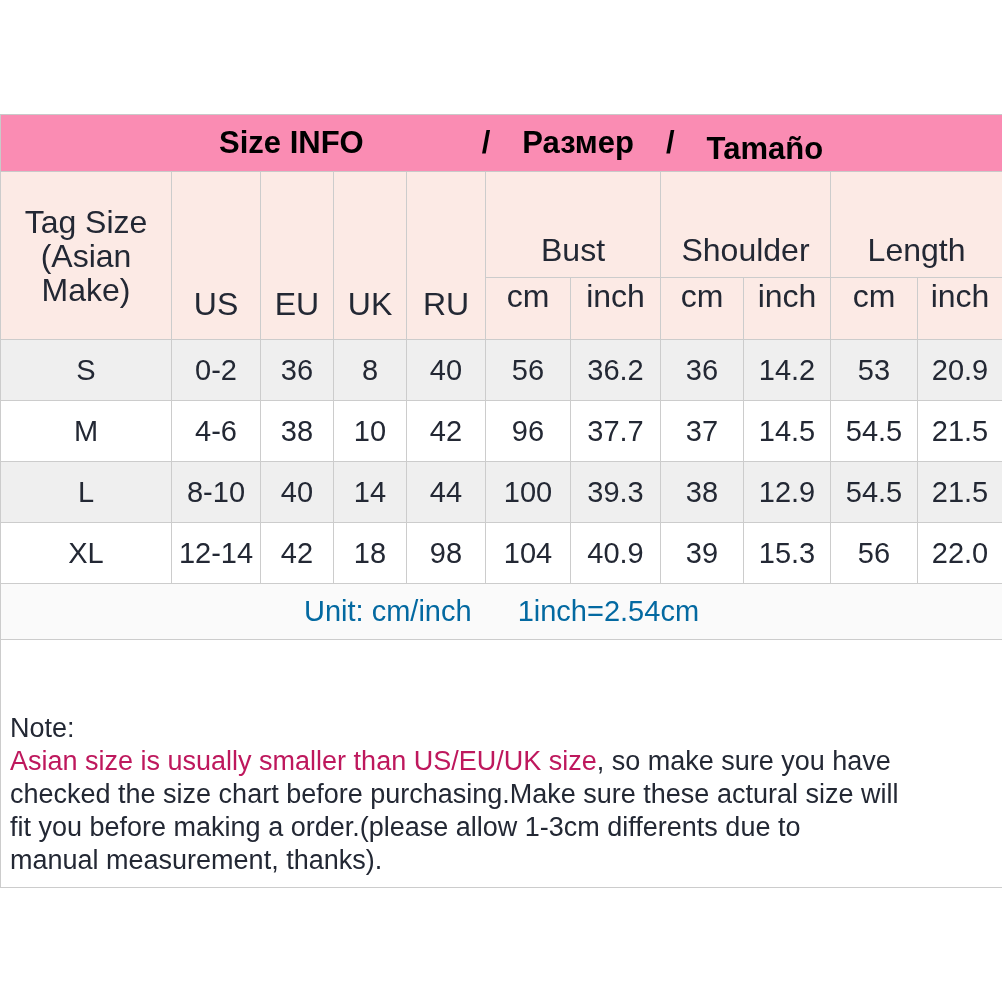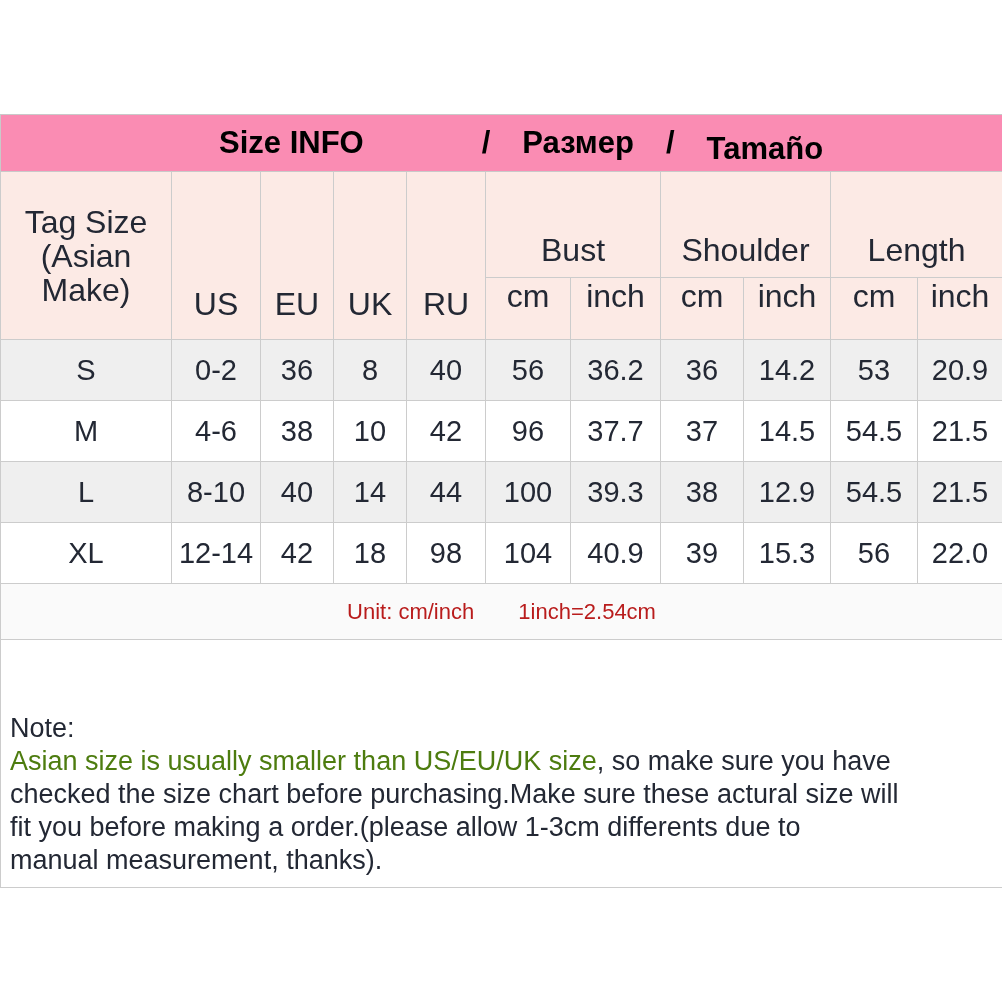--- a/index.html
+++ b/index.html
@@ -61,38 +61,38 @@
   tr.sub-row { height: 58px; }
   td.sub-hdr { vertical-align: bottom; padding-bottom: 24px; }
 
   
   tr.data-row { height: 61px; }
   tr.data-row td { font-size: 29px; vertical-align: middle; background: #ffffff; }
   tr.data-row.striped td { background: #efefef; }
 
   
   tr.unit-row td { height: 56px; background: #fafafa; vertical-align: middle; }
-  .unit-line { color: #b91c1c; font-size: 22px; white-space: nowrap; }
+  .unit-line { color: #0369a1; font-size: 29px; white-space: nowrap; }
   .unit-conversion { margin-left: 38px; }
 
   
   tr.note-row td {
     height: 248px;
     background: #ffffff;
     text-align: left;
     vertical-align: top;
     padding: 72px 10px 0 9px;
   }
   .note-line {
     font-size: 27px;
     line-height: 33px;
     color: #232834;
     white-space: nowrap;
   }
-  .red-text { color: #4d7c0f; }
+  .red-text { color: #be185d; }
 </style>
 </head>
 <body>
 
 <div class="sheet">
   <table class="size-table">
     <colgroup>
       <col style="width:171px">
         <col style="width:89px">
         <col style="width:73px">

